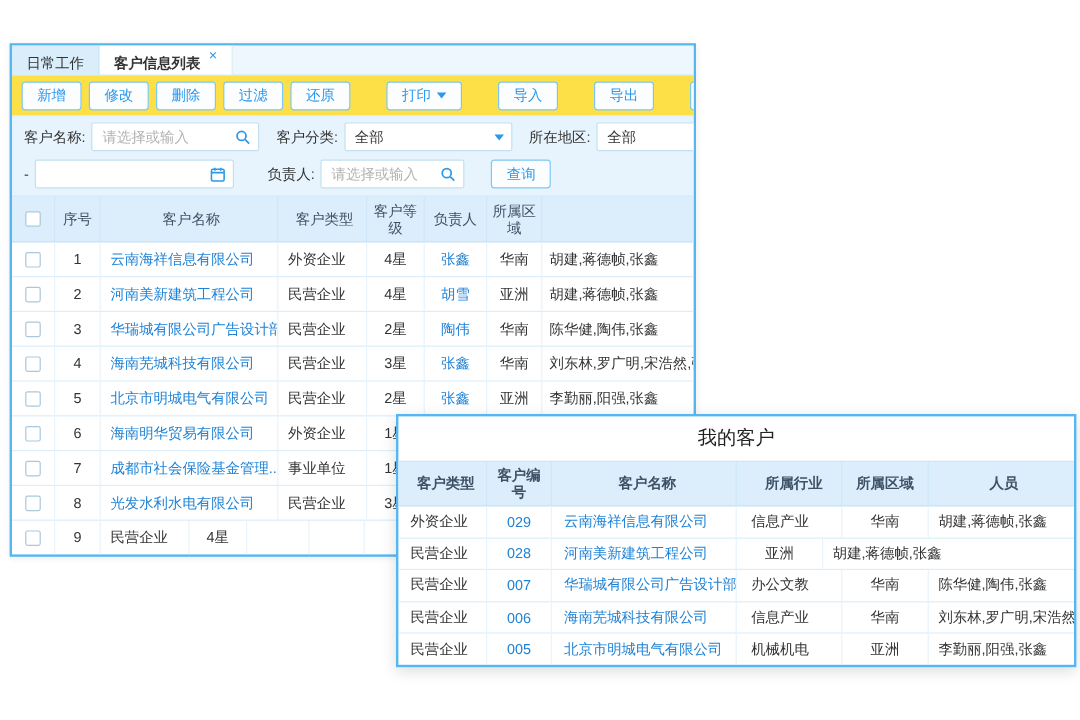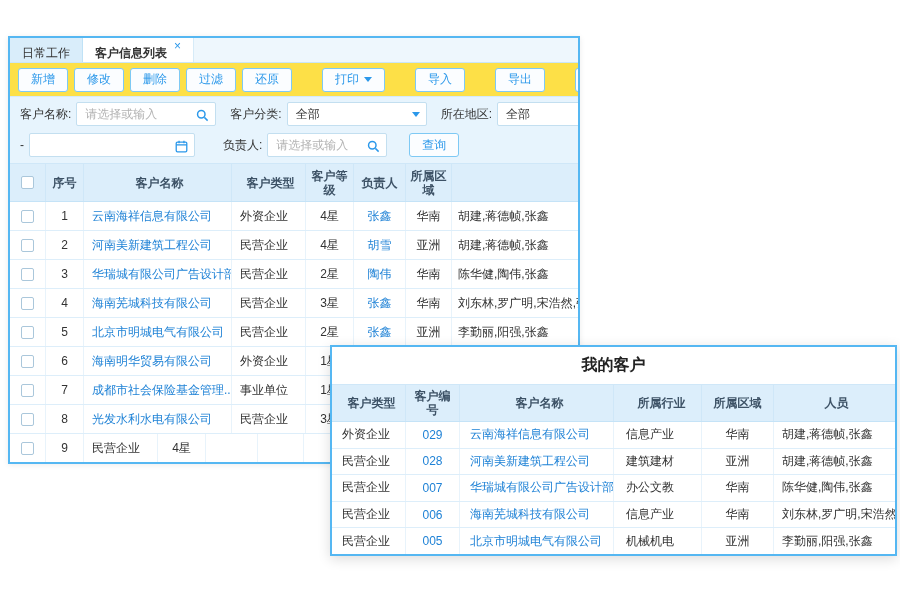--- a/index.html
+++ b/index.html
@@ -28,41 +28,41 @@
   .fld{position:relative;background:#fff;border:1px solid #c3dff0;height:24px;border-radius:2px;
        display:inline-flex;align-items:center;padding:0 24px 0 8px;flex:none}
   .ph{font-size:12px;color:#b3b3b3}
   .val{font-size:12px;color:#333}
   .fld .icn{position:absolute;right:6px;top:5px}
   .sel .icn{top:9px}
 
   .checkbox{width:13px;height:13px;border:1px solid #aac7db;background:#fff;border-radius:2px;display:inline-block}
 
   .thead{height:38px;display:flex;align-items:stretch;background:#dceefb;border-bottom:1px solid #c5e3f7;
-         font-size:12px;color:#3d5266;font-weight:bold;flex:none}
+         font-size:12px;color:#3d5266;font-weight:normal;flex:none}
   .hc{display:flex;align-items:center;justify-content:center;text-align:center;border-right:1px solid #cfe7f8;
       padding:0 4px;line-height:14px}
   .rows{flex:1;display:flex;flex-direction:column}
   .trow{flex:1;display:flex;align-items:center;border-bottom:1px solid #ddeefa;font-size:12px;color:#333}
   .c{height:100%;display:flex;align-items:center;border-right:1px solid #e8f3fb;overflow:hidden;white-space:nowrap;padding:0 4px}
   .cb{width:36px;justify-content:center}
   .no{width:38px;justify-content:center}
   .name{width:148px;padding-left:8px}
   .type{width:74px;padding-left:8px}
   .level{width:48px;justify-content:center}
   .owner{width:52px;justify-content:center}
   .region{width:46px;justify-content:center}
   .shared{flex:1;padding-left:6px;border-right:none}
   .link{color:#1f82d6}
 
   
   .myw{position:absolute;left:330px;top:345px;width:567px;height:211px;background:#fff;border:2px solid #55b7f2;
        z-index:2;display:flex;flex-direction:column;overflow:hidden;box-shadow:0 3px 12px rgba(0,0,0,.14)}
   .my-title{height:37px;flex:none;display:flex;align-items:center;justify-content:center;
-            font-size:16px;font-weight:bold;color:#222}
+            font-size:16px;font-weight:normal;color:#222}
   .myhead{height:38px;flex:none;display:flex;background:#dceefb;border-top:1px solid #cfe7f8;border-bottom:1px solid #c5e3f7;
           font-size:12px;color:#3d5266;font-weight:bold}
   .myrows{flex:1;display:flex;flex-direction:column}
   .mrow{flex:1;display:flex;align-items:center;border-bottom:1px solid #ddeefa;font-size:12px;color:#333}
   .m{height:100%;display:flex;align-items:center;border-right:1px solid #e8f3fb;overflow:hidden;white-space:nowrap;padding:0 4px}
   .m-type{width:74px;padding-left:10px}
   .m-code{width:54px;justify-content:center}
   .m-name{width:154px;padding-left:10px}
   .m-ind{width:88px;padding-left:12px}
   .m-reg{width:72px;justify-content:center}
@@ -306,21 +306,20 @@
       <span class="m m-code link">029</span>
       <span class="m m-name link">云南海祥信息有限公司</span>
       <span class="m m-ind">信息产业</span>
       <span class="m m-reg">华南</span>
       <span class="m m-ppl">胡建,蒋德帧,张鑫</span>
     </div>
     <div class="mrow">
       <span class="m m-type">民营企业</span>
       <span class="m m-code link">028</span>
       <span class="m m-name link">河南美新建筑工程公司</span>
-      <span class="m m-ind">建筑建材</span>
       <span class="m m-reg">亚洲</span>
       <span class="m m-ppl">胡建,蒋德帧,张鑫</span>
     </div>
     <div class="mrow">
       <span class="m m-type">民营企业</span>
       <span class="m m-code link">007</span>
       <span class="m m-name link">华瑞城有限公司广告设计部</span>
       <span class="m m-ind">办公文教</span>
       <span class="m m-reg">华南</span>
       <span class="m m-ppl">陈华健,陶伟,张鑫</span>

